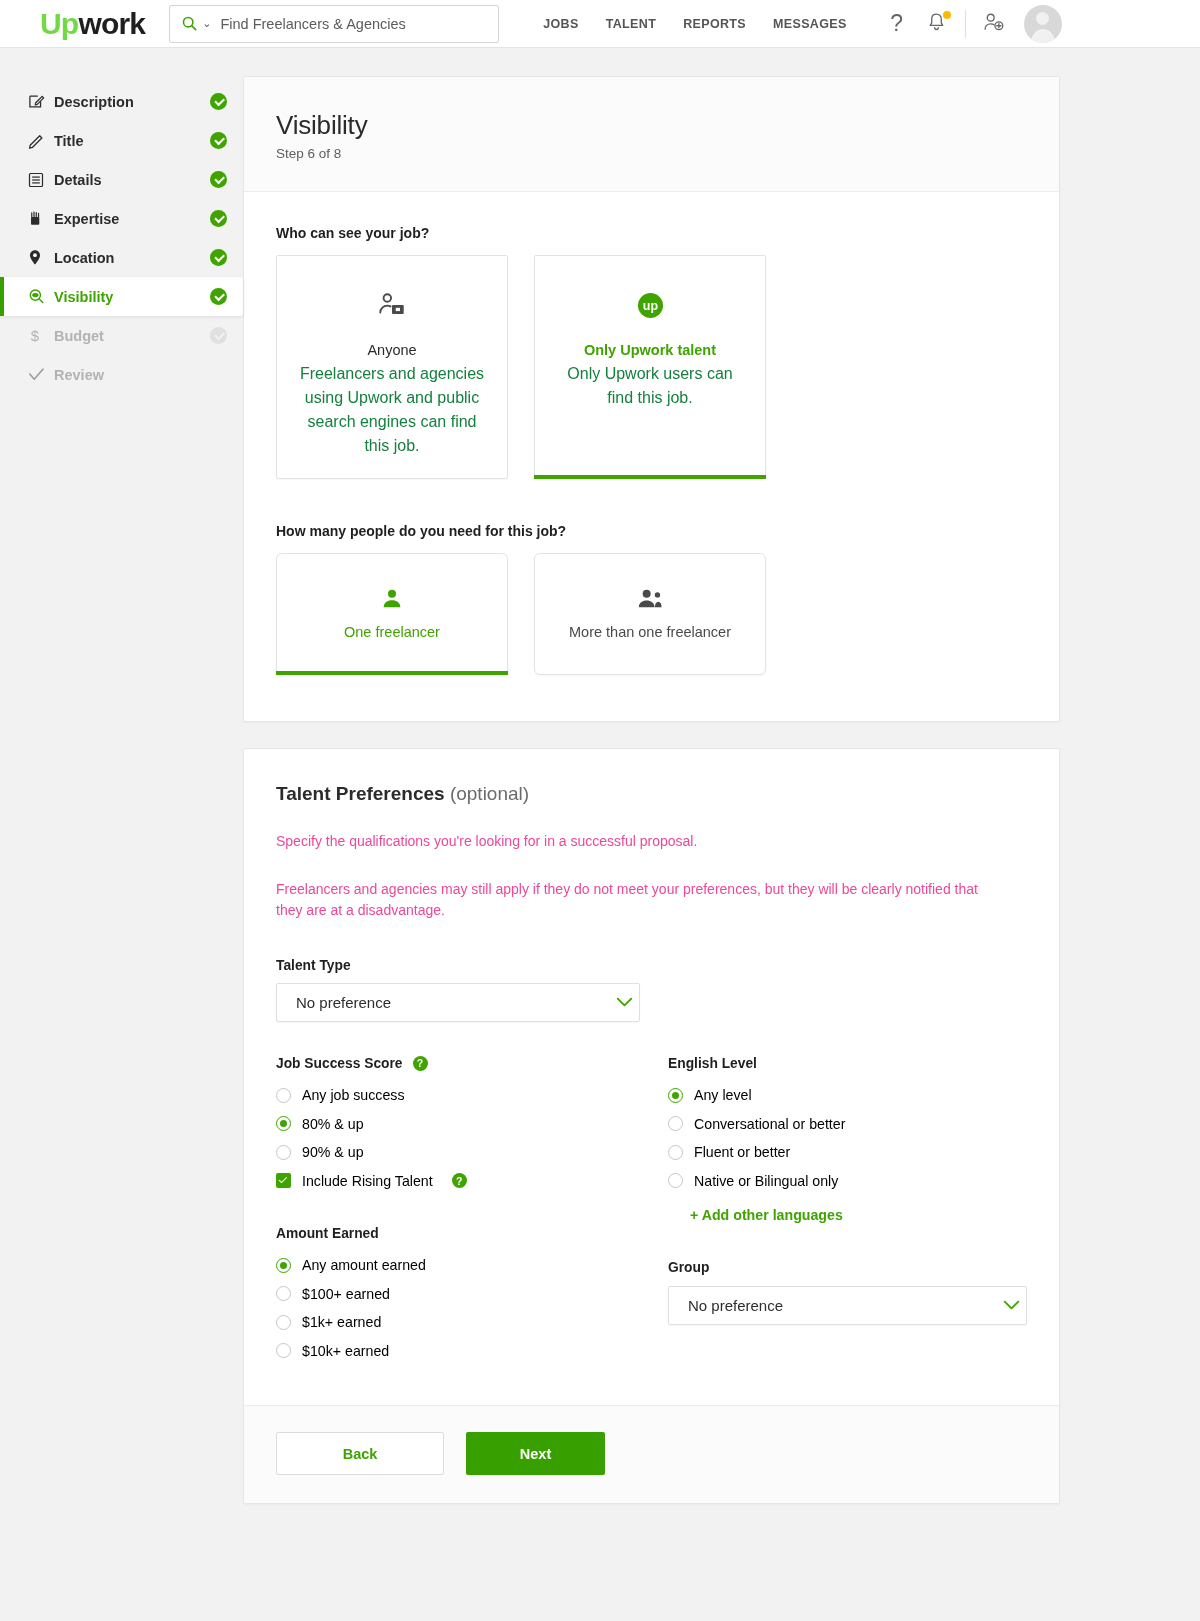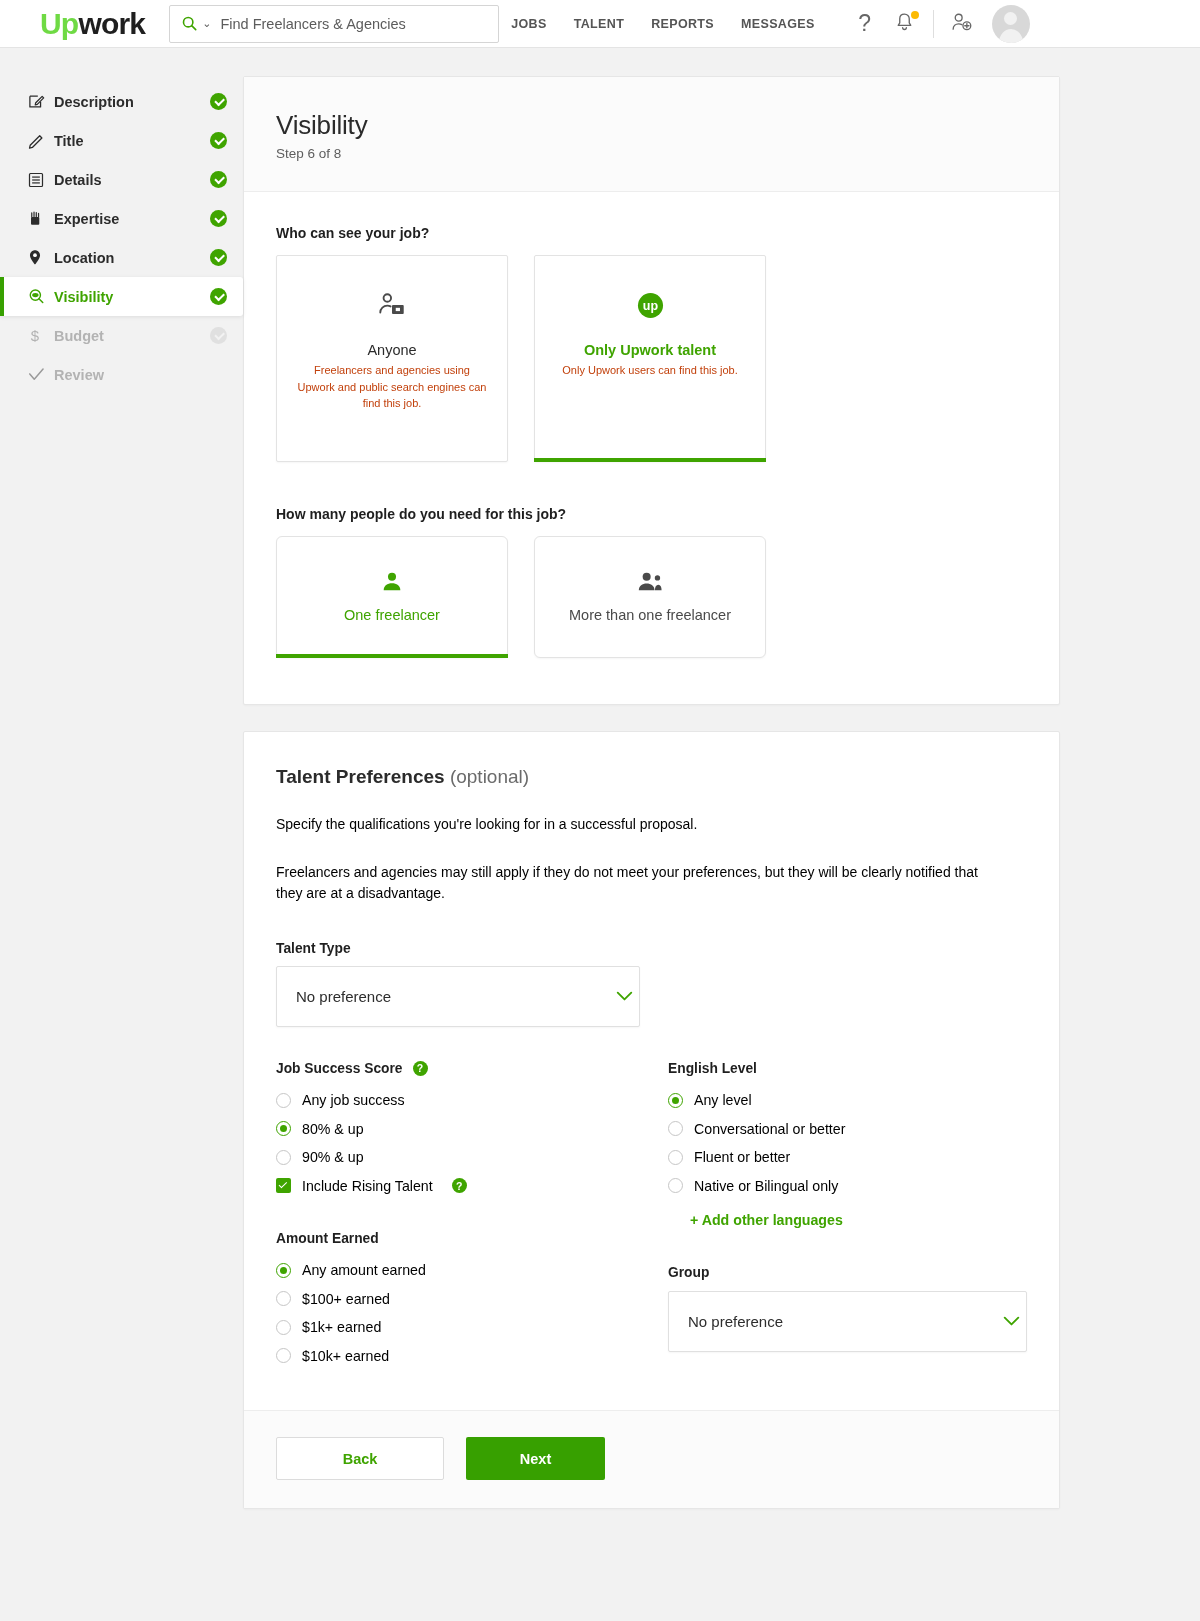--- a/index.html
+++ b/index.html
@@ -33,21 +33,21 @@
     display: flex;
     align-items: center;
     padding: 0 12px;
     background: #fff;
   }
   .search-ico { width: 15px; height: 15px; flex: 0 0 auto; }
   .search-ico svg { display: block; }
   .search-caret { margin: 0 9px 0 5px; font-size: 11px; color: #5e5e5e; line-height: 1; }
   .search-ph { font-size: 14.5px; color: #5c5c5c; }
 
-  .navlinks { display: flex; align-items: flex-end; gap: 27px; margin-left: 12px; }
+  .navlinks { display: flex; align-items: flex-end; gap: 27px; margin-left: 44px; }
   .navlink { font-size: 12.5px; font-weight: 700; letter-spacing: 0.35px; color: #555; cursor: pointer; }
 
   .nav-right { display: flex; align-items: center; gap: 0; margin-left: 30px; }
   .icon-btn { width: 40px; height: 40px; display: flex; align-items: center; justify-content: center; cursor: pointer; position: relative; }
   .q-mark { font-size: 23px; color: #666; font-weight: 400; line-height: 1; }
   .bell-wrap { position: relative; }
   .bell-dot {
     position: absolute; top: 7px; right: 6px; width: 8px; height: 8px;
     border-radius: 50%; background: #fcba03;
   }
@@ -111,45 +111,45 @@
     border-radius: 2px; padding: 32px 20px 20px 20px; text-align: center; cursor: pointer;
     position: relative; box-shadow: 0 1px 2px rgba(0,0,0,.04);
   }
   .opt-card.selected { border-color: #e3e3e3; }
   .opt-card.selected::after {
     content: ""; position: absolute; left: -1px; right: -1px; bottom: -1px; height: 4px; background: #3fa400;
   }
   .opt-ico { height: 34px; display: flex; align-items: center; justify-content: center; margin-bottom: 20px; }
   .opt-title { font-size: 14.5px; color: #2b2b2b; margin-bottom: 4px; }
   .opt-card.selected .opt-title { color: #3fa400; font-weight: 700; }
-  .opt-desc { font-size: 11px; color: #c2410c; line-height: 1.5; }
+  .opt-desc { font-size: 16px; color: #15803d; line-height: 1.5; }
 
   .count-row { display: flex; gap: 26px; }
   .count-card {
     width: 232px; height: 122px; border: 1px solid #e3e3e3; background: #fff; border-radius: 6px;
     display: flex; flex-direction: column; align-items: center; justify-content: center;
     cursor: pointer; position: relative; box-shadow: 0 1px 2px rgba(0,0,0,.04);
   }
   .count-card.selected::after {
     content: ""; position: absolute; left: -1px; right: -1px; bottom: -1px; height: 4px; background: #3fa400;
   }
   .count-ico { margin-bottom: 14px; height: 22px; display: flex; align-items: center; }
   .count-label { font-size: 14.5px; color: #4a4a4a; }
   .count-card.selected .count-label { color: #3fa400; }
 
   
   .prefs { margin-top: 26px; }
   .prefs-body { padding: 34px 32px 40px 32px; }
   .prefs-title { font-size: 19px; color: #2b2b2b; font-weight: 700; }
   .prefs-title .opt { color: #6b6b6b; font-weight: 400; }
-  .para { font-size: 14px; color: #000000; line-height: 1.55; margin-top: 26px; max-width: 712px; }
+  .para { font-size: 14px; color: #ec4899; line-height: 1.55; margin-top: 26px; max-width: 712px; }
 
   .field-label { font-size: 13.8px; font-weight: 700; color: #1f1f1f; margin-bottom: 10px; display: flex; align-items: center; gap: 10px; }
   .select {
-    height: 61px; border: 1px solid #e0e0e0; border-radius: 2px; background: #fff;
+    height: 39px; border: 1px solid #e0e0e0; border-radius: 2px; background: #fff;
     display: flex; align-items: center; justify-content: space-between;
     padding: 0 6px 0 19px; cursor: pointer; box-shadow: 0 1px 2px rgba(0,0,0,.04);
   }
   .select .val { font-size: 15px; color: #2d2d2d; }
   .select .chev { color: #3fa400; font-size: 14px; line-height: 1; }
 
   .talent-type { margin-top: 36px; max-width: 364px; }
 
   .cols { display: flex; margin-top: 34px; }
   .col-l { width: 392px; flex: 0 0 392px; }

